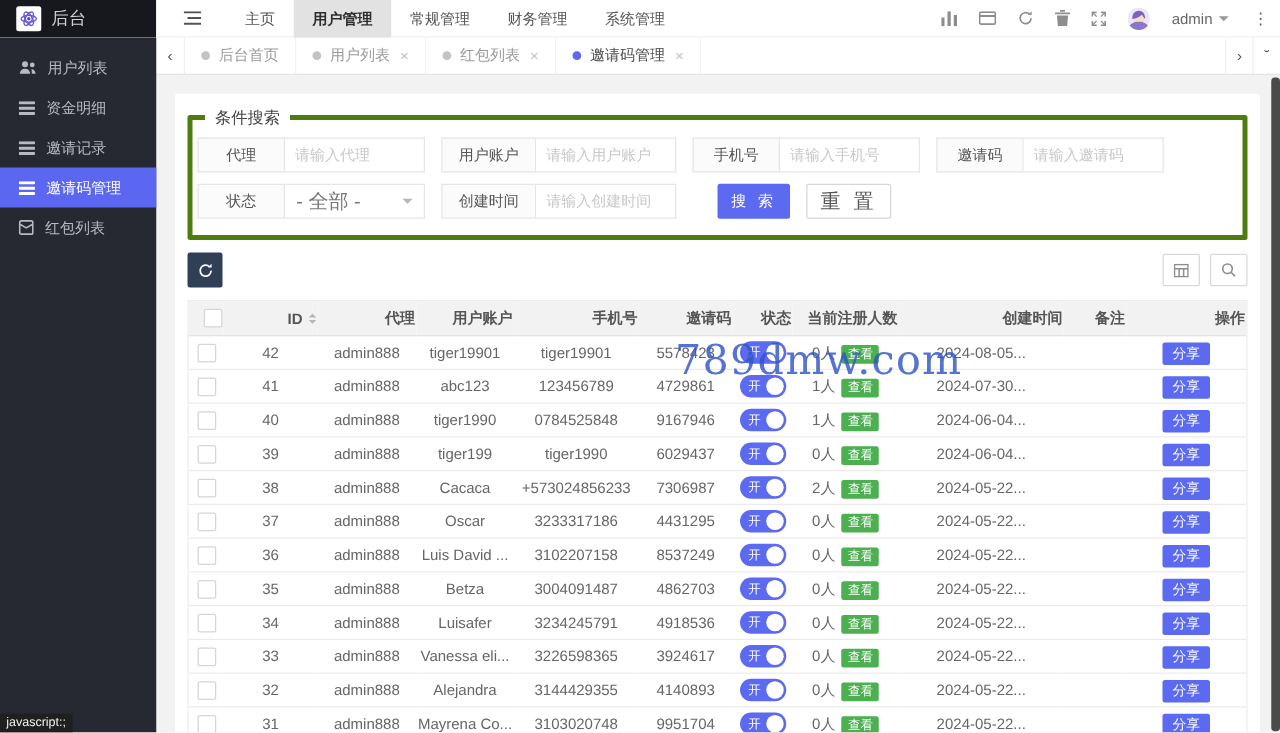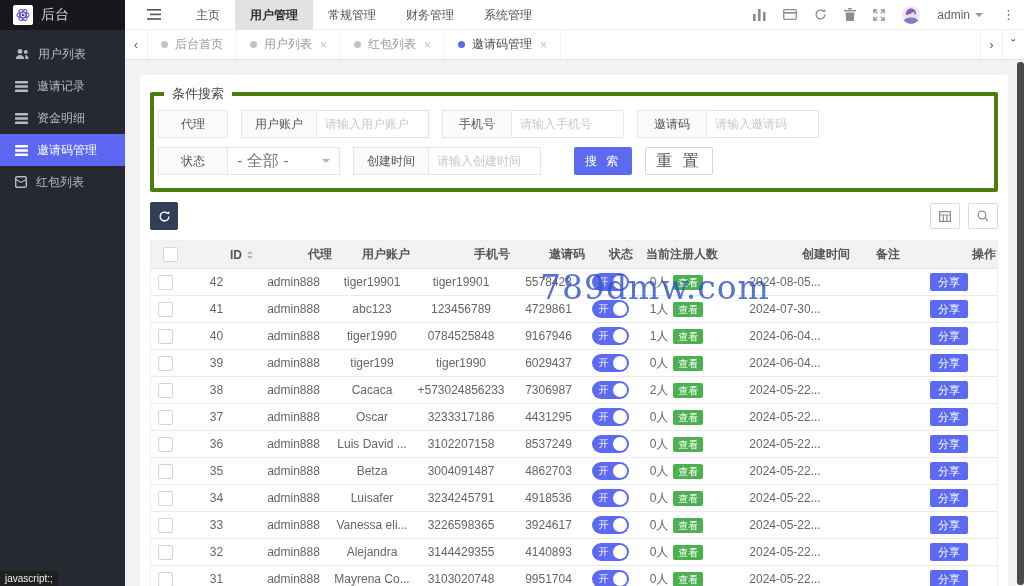--- a/index.html
+++ b/index.html
@@ -190,31 +190,31 @@
     <span>用户列表</span>
   </div>
   <div class="side-item">
     <span>
       <svg width="13" height="11" viewBox="0 0 13 11" fill="currentColor">
           <rect x="0" y="0" width="13" height="2.4" rx=".6"></rect>
           <rect x="0" y="4.3" width="13" height="2.4" rx=".6"></rect>
           <rect x="0" y="8.6" width="13" height="2.4" rx=".6"></rect>
         </svg>
     </span>
-    <span>邀请记录</span>
+    <span>资金明细</span>
   </div>
   <div class="side-item">
     <span>
       <svg width="13" height="11" viewBox="0 0 13 11" fill="currentColor">
           <rect x="0" y="0" width="13" height="2.4" rx=".6"></rect>
           <rect x="0" y="4.3" width="13" height="2.4" rx=".6"></rect>
           <rect x="0" y="8.6" width="13" height="2.4" rx=".6"></rect>
         </svg>
     </span>
-    <span>资金明细</span>
+    <span>邀请记录</span>
   </div>
   <div class="side-item active">
     <span>
       <svg width="13" height="11" viewBox="0 0 13 11" fill="currentColor">
           <rect x="0" y="0" width="13" height="2.4" rx=".6"></rect>
           <rect x="0" y="4.3" width="13" height="2.4" rx=".6"></rect>
           <rect x="0" y="8.6" width="13" height="2.4" rx=".6"></rect>
         </svg>
     </span>
     <span>邀请码管理</span>
@@ -258,20 +258,21 @@
 </div>
 
 <div class="content">
   <div class="card">
 
     <fieldset class="search">
       <legend>条件搜索</legend>
       <div class="frow">
         <div class="igroup">
           <label class="ilabel">代理</label>
+          <input class="iinput" placeholder="请输入代理" style="">
         </div>
         <div class="igroup">
           <label class="ilabel" style="width:76px">用户账户</label>
           <input class="iinput" placeholder="请输入用户账户" style="">
         </div>
         <div class="igroup">
           <label class="ilabel">手机号</label>
           <input class="iinput" placeholder="请输入手机号" style="">
         </div>
         <div class="igroup">

